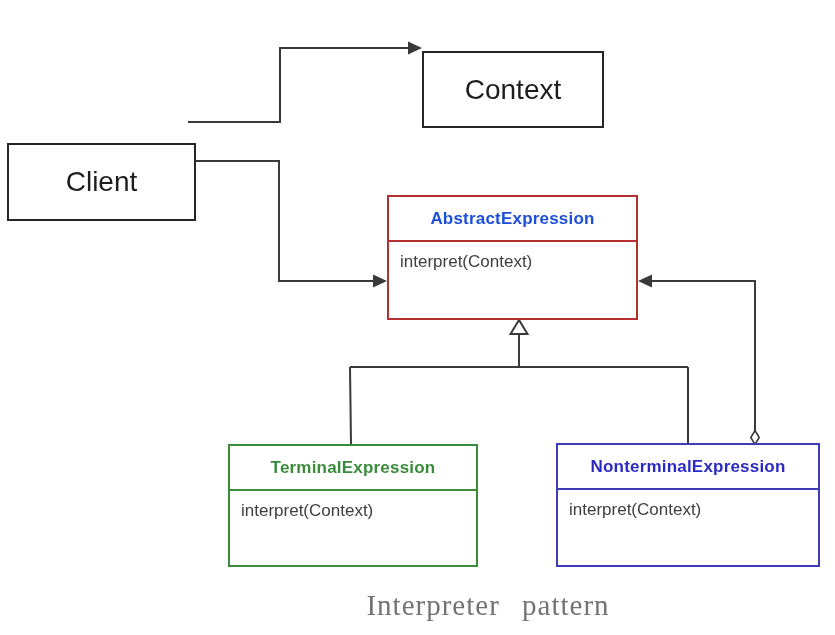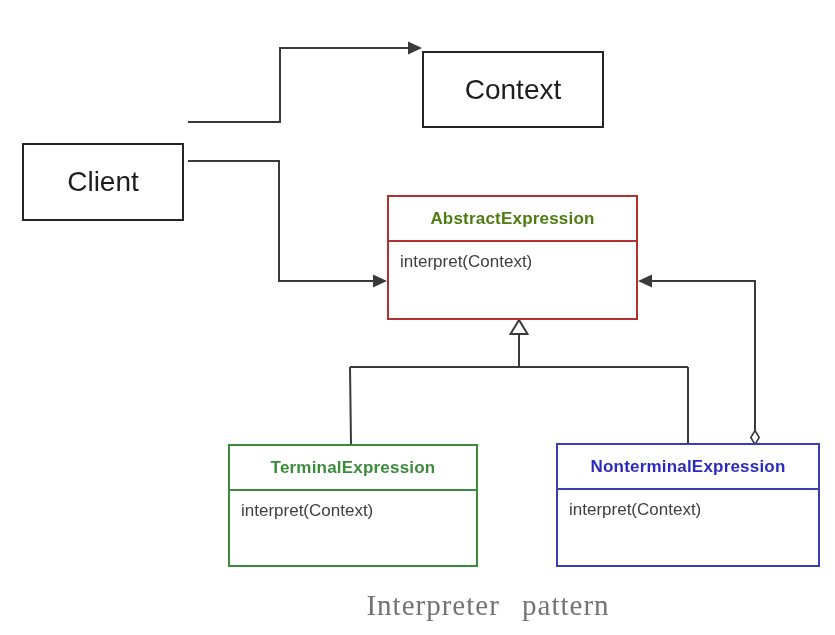--- a/index.html
+++ b/index.html
@@ -10,33 +10,33 @@
     font-family:"Liberation Sans",sans-serif;
     overflow:hidden;
   }
   #connectors{position:absolute;left:0;top:0;pointer-events:none;}
   .box{position:absolute;background:#fff;box-sizing:border-box;}
   .plain{
     border:2px solid #262626;
     display:flex;align-items:center;justify-content:center;
     font-size:28px;color:#1d1d1d;margin-top:41px;
   }
-  #client{left:22px;top:102px;width:162px;height:78px;}
+  #client{left:7px;top:102px;width:189px;height:78px;}
   #context{left:422px;top:10px;width:182px;height:77px;}
   .uml{border:2px solid;}
   .uml .title{
     height:43px;display:flex;align-items:center;justify-content:center;
     font-weight:bold;font-size:17px;letter-spacing:.2px;
     border-bottom:2px solid;
   }
   .uml .body{
     padding:10px 17px 0 11px;font-size:17px;color:#3e3e3e;
   }
   #abstract{left:387px;top:195px;width:251px;height:125px;border-color:#b23030;}
-  #abstract .title{color:#4d7c0f;border-color:#b23030;}
+  #abstract .title{color:#1d4ed8;border-color:#b23030;}
   #terminal{left:228px;top:444px;width:250px;height:123px;border-color:#3a8c3a;}
   #terminal .title{color:#3a8c3a;border-color:#3a8c3a;}
   #nonterminal{left:556px;top:443px;width:264px;height:124px;border-color:#3c3cb4;}
   #nonterminal .title{color:#2a2ac2;border-color:#3c3cb4;}
   #caption{
     position:absolute;left:153px;top:589px;width:670px;
     text-align:center;
     font-family:"Liberation Serif",serif;
     font-size:29px;color:#737373;
     letter-spacing:1px;word-spacing:14px;

